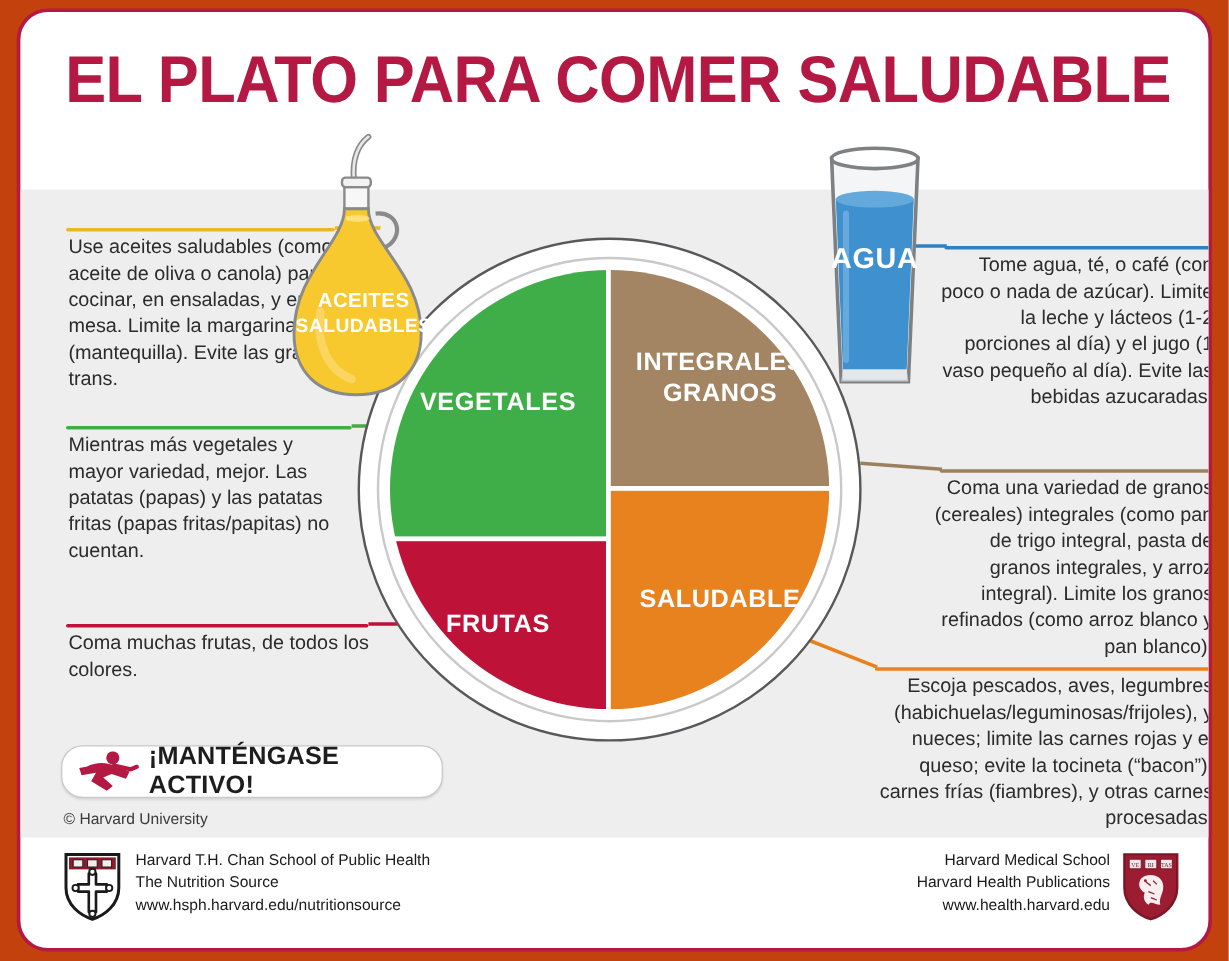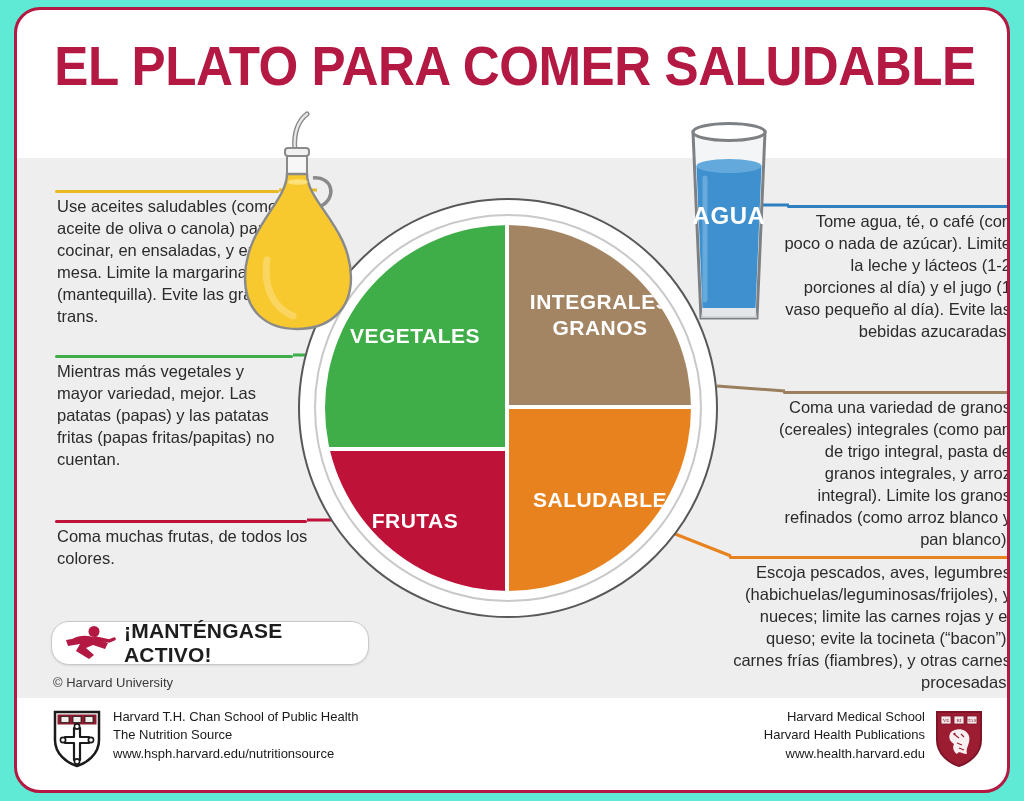--- a/index.html
+++ b/index.html
@@ -11,21 +11,21 @@
     width: 1024px;
     height: 801px;
     font-family: "Liberation Sans", "DejaVu Sans", sans-serif;
     overflow: hidden;
   }
 
   #poster {
     position: relative;
     width: 1024px;
     height: 801px;
-    background: #5eead4;
+    background: #c2410c;
     box-sizing: border-box;
   }
 
   
   .outer-frame {
     position: absolute;
     left: 14px;
     top: 7px;
     width: 996px;
     height: 786px;
@@ -339,20 +339,24 @@
 
       <path d="M70 68 C 90 66, 94 88, 78 96" fill="none" stroke="#8a8a8a" stroke-width="3.5"></path>
 
       <path d="M44 64 L64 64 C 64 92, 108 118, 108 168 C 108 200, 86 219, 54 219 C 22 219, 2 200, 2 168 C 2 118, 44 92, 44 64 Z" fill="#f7c92e" stroke="#8a8a8a" stroke-width="2.4"></path>
 
       <path d="M45.6 72 L63 72" stroke="#fff0b5" stroke-width="3"></path>
       <ellipse cx="55" cy="72" rx="10" ry="3" fill="#fbdf72" opacity="0.85"></ellipse>
 
       <path d="M24 150 C 20 176, 30 198, 50 206" fill="none" stroke="#fde08a" stroke-width="7" opacity="0.55" stroke-linecap="round"></path>
     </svg>
+    <div class="oil-label">
+      <span>ACEITES</span>
+      <span class="l2">SALUDABLES</span>
+    </div>
 
     <svg class="water-glass" viewBox="0 0 120 215">
 
       <path d="M24 14 L96 14 L88 200 L32 200 Z" fill="#f4f5f6" stroke="#7e8184" stroke-width="3"></path>
 
       <path d="M27.5 48 L92.5 48 L86.6 190 L33.4 190 Z" fill="#3e90cf"></path>
 
       <ellipse cx="60" cy="48" rx="32.5" ry="7" fill="#63a9dc"></ellipse>
 
       <ellipse cx="60" cy="14" rx="36" ry="8.5" fill="#ffffff" stroke="#7e8184" stroke-width="3"></ellipse>

